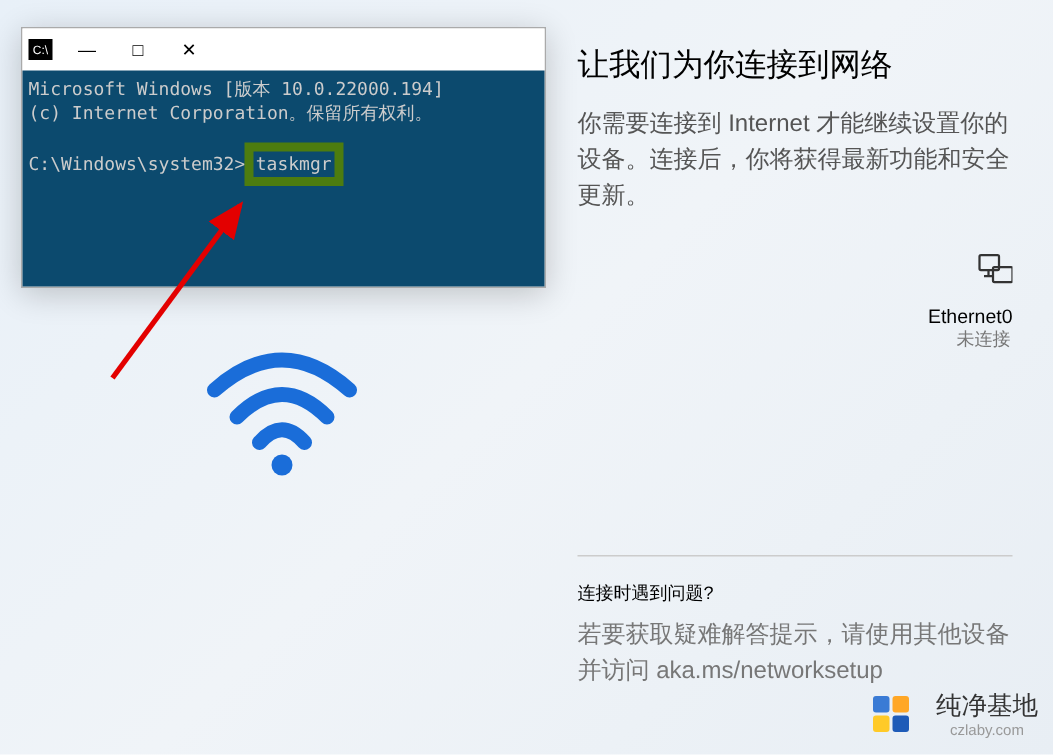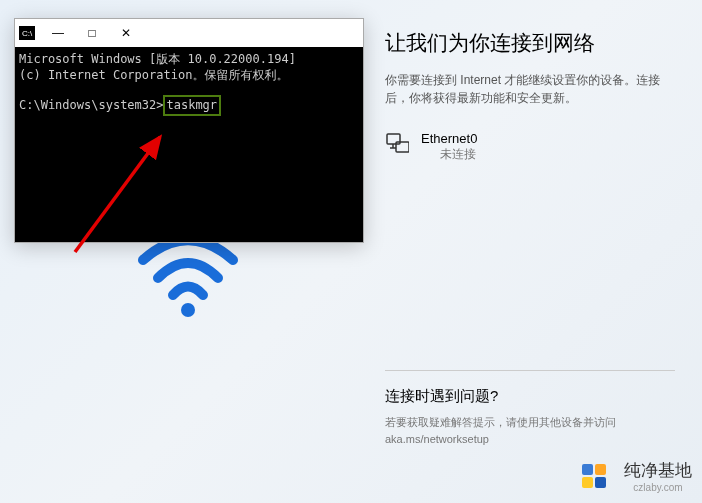--- a/index.html
+++ b/index.html
@@ -48,31 +48,31 @@
       width: 34px;
       height: 24px;
       display: flex;
       align-items: center;
       justify-content: center;
       font-size: 12px;
       font-family: "Segoe UI Symbol", sans-serif;
       cursor: pointer;
     }
     .cmd-body {
-      background: #000000;
+      background: #0c4a6e;
       color: #ccc;
       font-family: "Consolas", "NSimSun", monospace;
       font-size: 12px;
       padding: 4px 4px 4px 4px;
-      height: 195px;
+      height: 144px;
       line-height: 1.35;
       position: relative;
     }
     .cmd-highlight {
-      border: 2px solid #4d7c0f;
+      border: 6px solid #4d7c0f;
       padding: 0 2px;
       display: inline-block;
       margin-left: -1px;
     }
     .arrow-svg {
       position: absolute;
       left: 30px;
       top: 85px;
       pointer-events: none;
     }
@@ -93,55 +93,56 @@
       top: 29px;
       width: 290px;
     }
     .rp-title {
       font-size: 21px;
       font-weight: 400;
       color: #000;
       margin-bottom: 14px;
     }
     .rp-desc {
-      font-size: 12px;
+      font-size: 16px;
       color: #555;
       line-height: 1.5;
       margin-bottom: 24px;
     }
     .net-item {
       display: flex;
-      align-items: flex-start;
+      align-items: flex-end;
       gap: 12px;
+      flex-direction: column;
     }
     .net-icon {
       width: 24px;
       height: 24px;
       flex-shrink: 0;
     }
     .net-text { font-size: 13px; }
     .net-name { color: #000; }
     .net-status { color: #777; font-size: 12px; margin-left: 19px; }
 
     
     .help-section {
       position: absolute;
       left: 385px;
       top: 370px;
       width: 290px;
       border-top: 1px solid #ccc;
       padding-top: 16px;
     }
     .help-title {
-      font-size: 15px;
+      font-size: 12px;
       color: #000;
       margin-bottom: 8px;
     }
     .help-text {
-      font-size: 11px;
+      font-size: 16px;
       color: #777;
       line-height: 1.5;
     }
 
     
     .watermark {
       position: absolute;
       right: 10px;
       bottom: 10px;
       display: flex;

